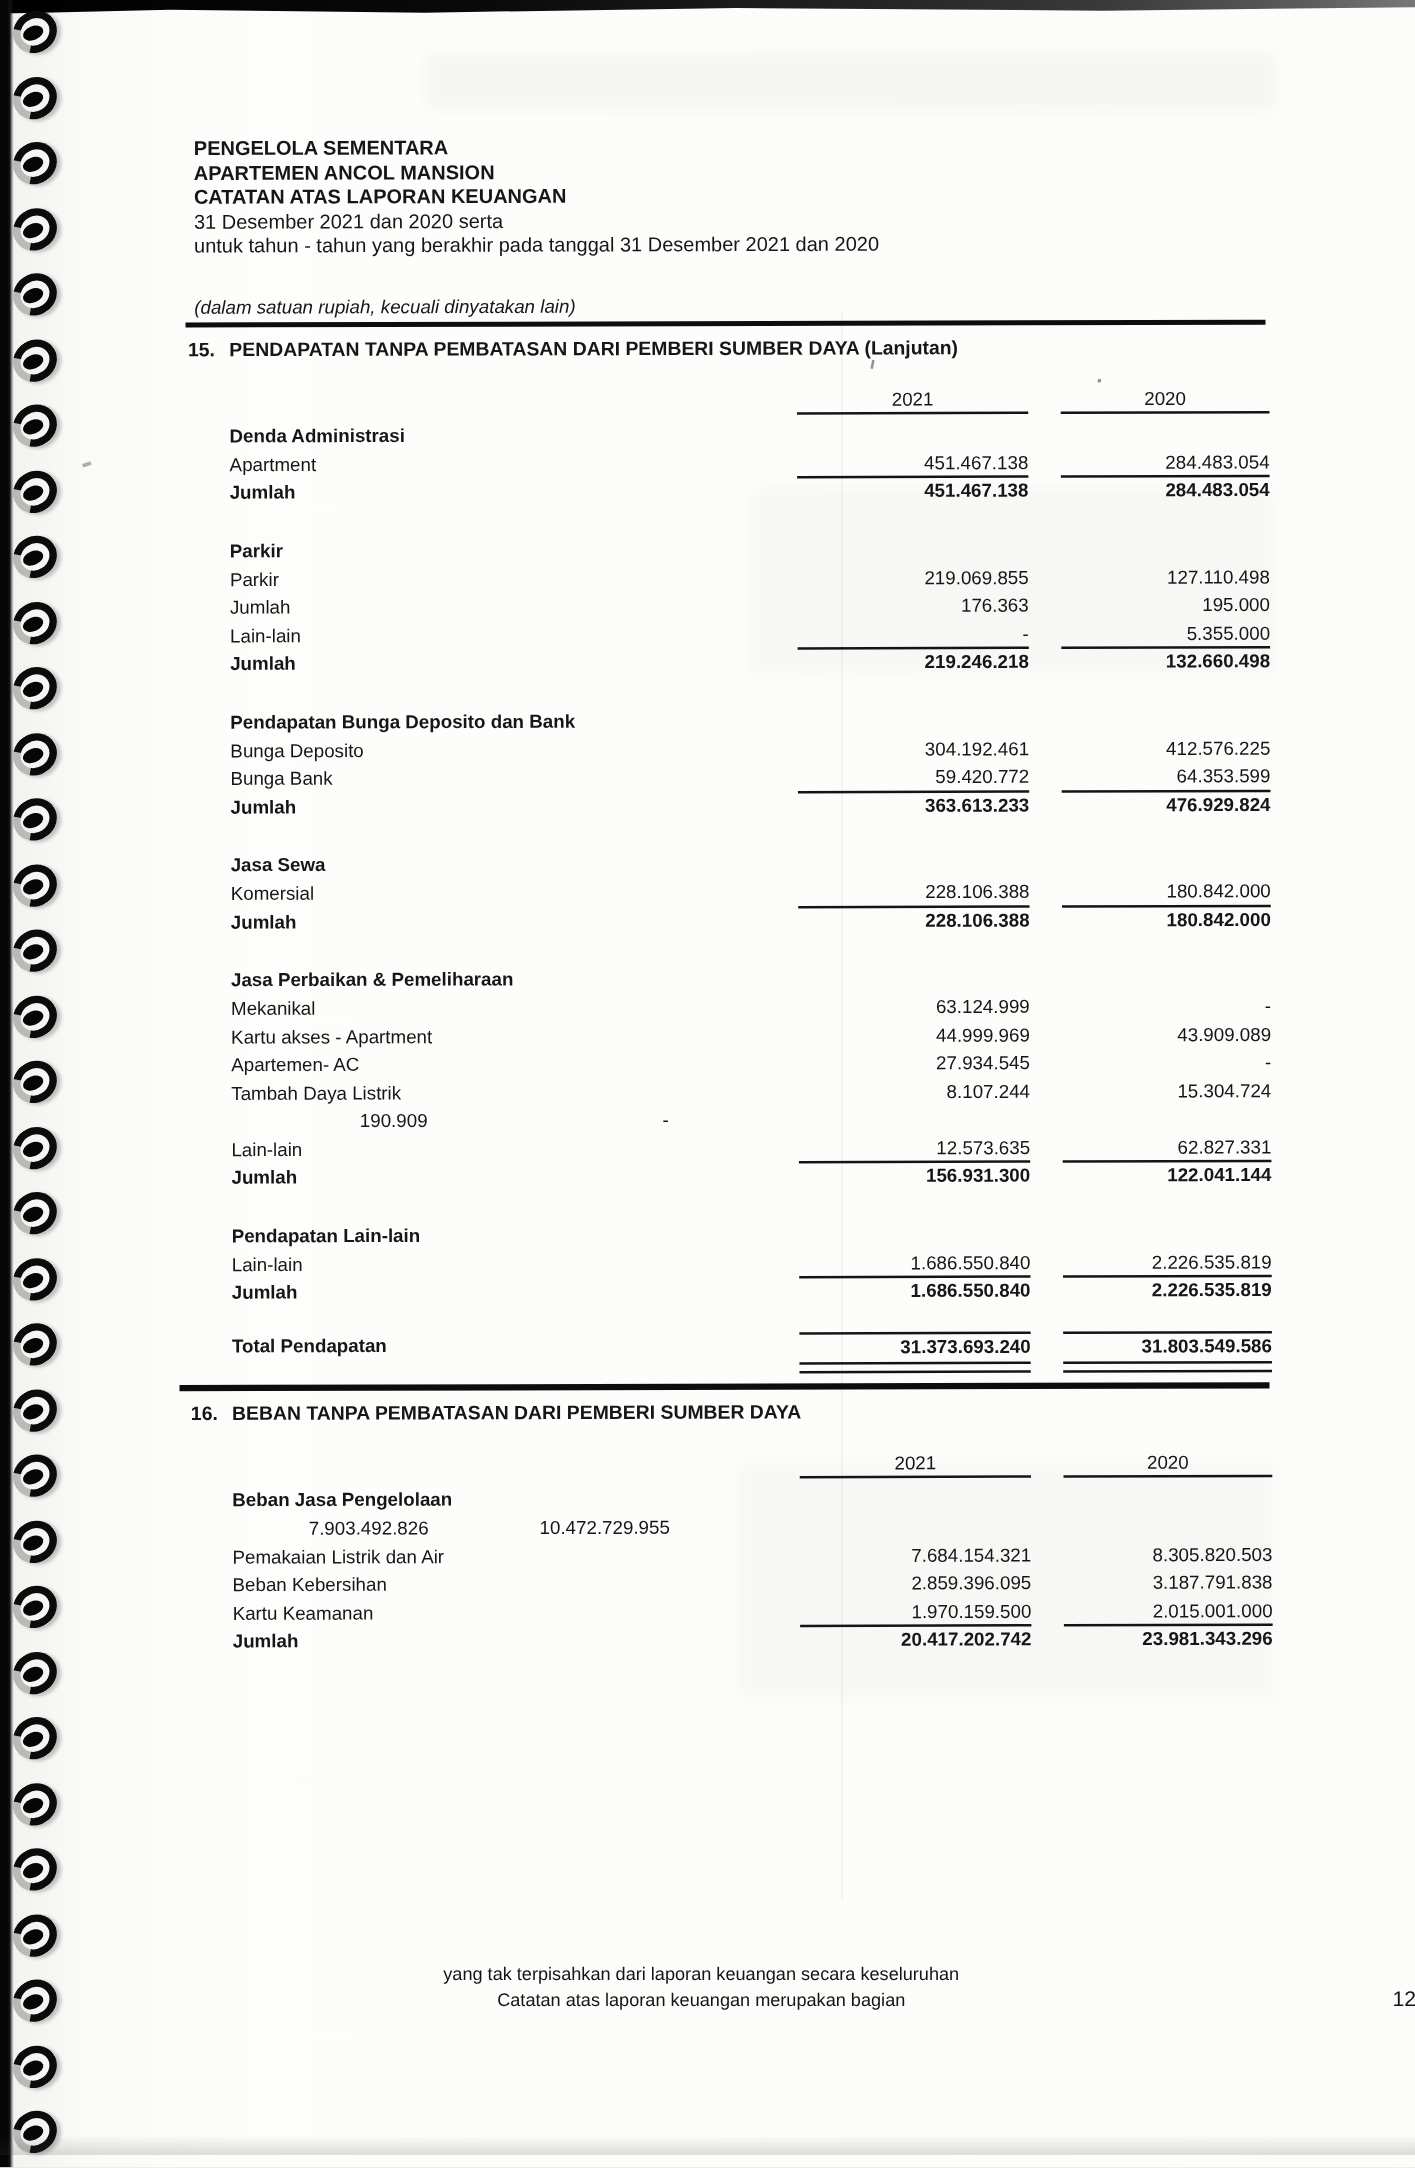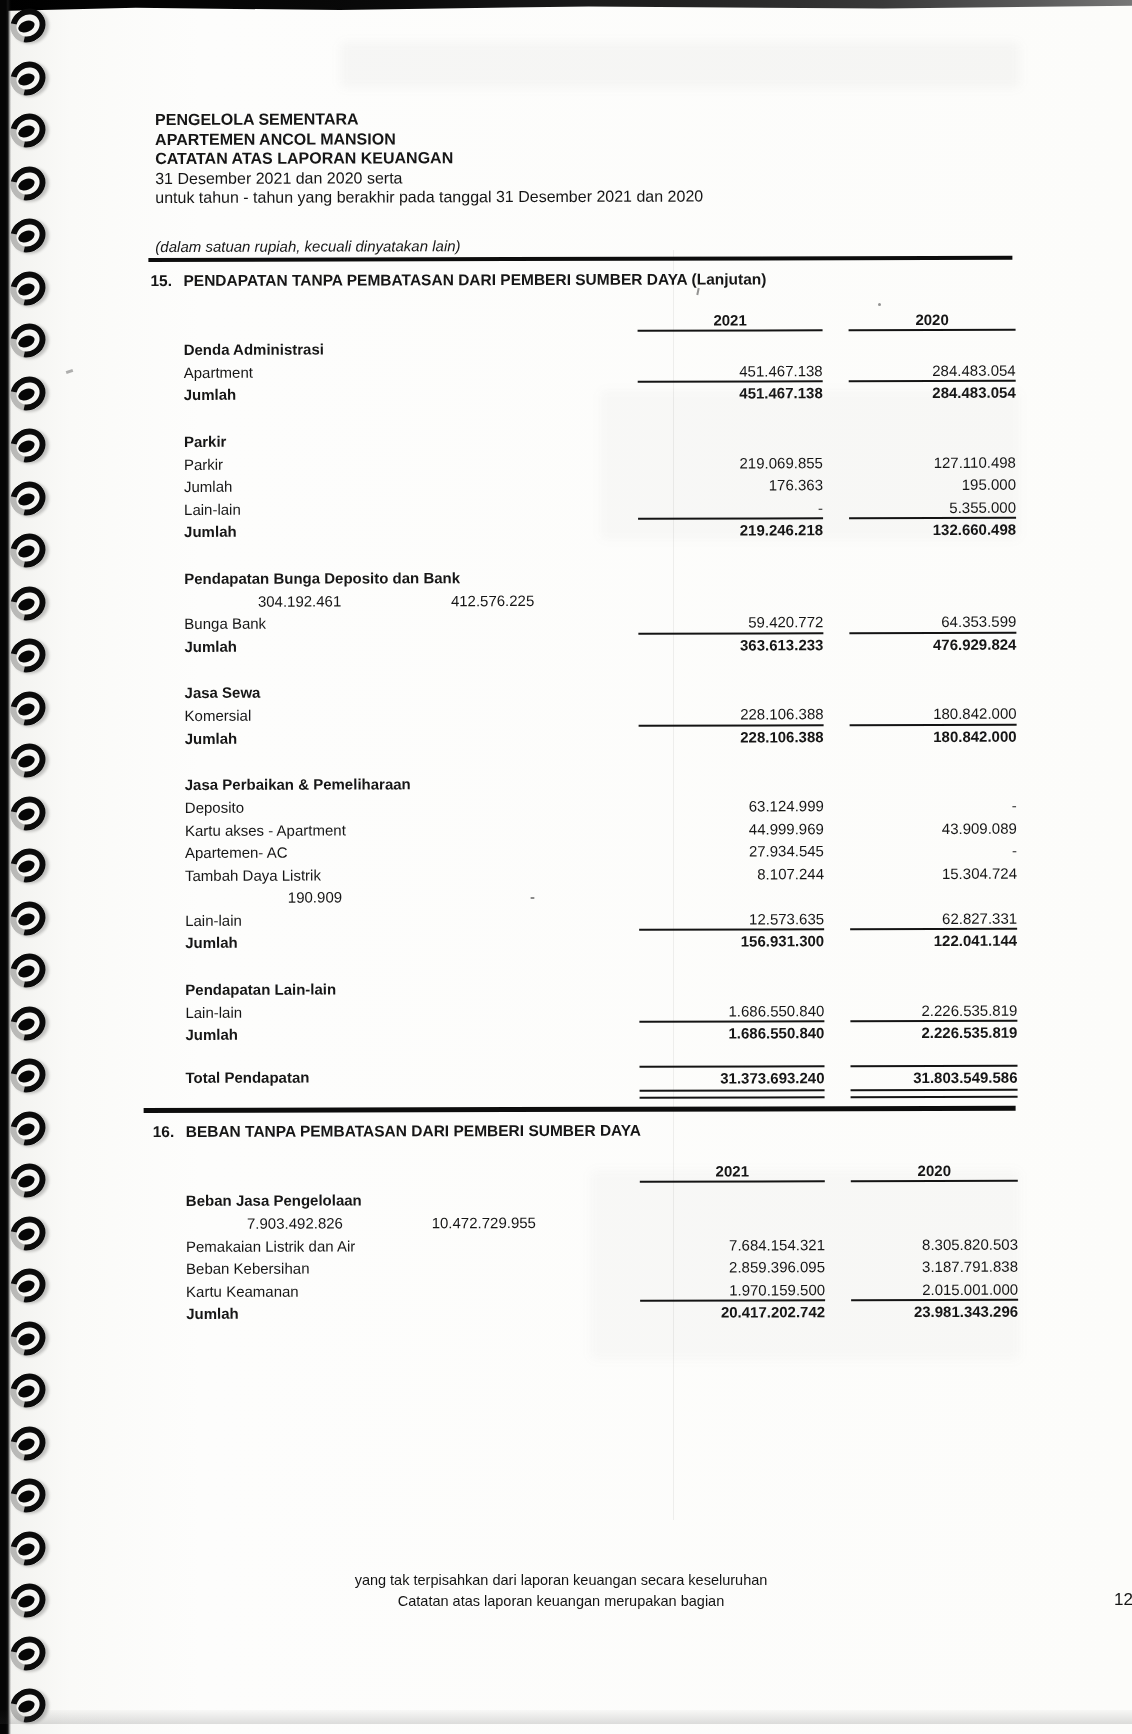--- a/index.html
+++ b/index.html
@@ -45,21 +45,21 @@
 
   .fin-table { margin-top:22px; }
   .trow { display:flex; height:22.5px; line-height:22.5px; font-size:15px; }
   .tlabel { flex:1; padding-left:28px; }
   .tlabel.it { }
   .n1 { width:185px; text-align:right; }
   .sp { width:26px; }
   .n2 { width:167px; text-align:right; }
   .trow.rule .n1, .trow.rule .n2 { border-bottom:2px solid #141414; }
   .trow.cols { height:20px; line-height:17px; }
-  .trow.cols .n1, .trow.cols .n2 { text-align:center; font-weight:700; border-bottom:2px solid #141414; }
+  .trow.cols .n1, .trow.cols .n2 { text-align:center; font-weight:400; border-bottom:2px solid #141414; }
   .gheading { height:25px; line-height:26px; font-weight:700; font-size:15px; padding-left:28px; }
   .tgroup { margin-top:22px; }
   .tgroup.first { margin-top:4px; }
   .trow.total { font-weight:700; }
   .trow.grand { margin-top:20px; font-weight:700; }
   .trow.grand .n1, .trow.grand .n2 { border-top:2px solid #141414; }
   .trow.dblrule { height:9px; margin-top:2px; }
   .trow.dblrule .n1, .trow.dblrule .n2 { height:9px; border-top:2px solid #141414; border-bottom:2px solid #141414; }
 
   .footer { position:absolute; top:1570px; left:0; width:1122px; text-align:center;
@@ -140,20 +140,21 @@
             <div class="trow total">
               <span class="tlabel">Jumlah</span>
               <span class="n1">219.246.218</span>
               <span class="sp"></span>
               <span class="n2">132.660.498</span>
             </div>
           </div>
           <div class="tgroup">
             <div class="gheading">Pendapatan Bunga Deposito dan Bank</div>
             <div class="trow ">
+              <span class="tlabel">Bunga Deposito</span>
               <span class="n1">304.192.461</span>
               <span class="sp"></span>
               <span class="n2">412.576.225</span>
             </div>
             <div class="trow rule">
               <span class="tlabel">Bunga Bank</span>
               <span class="n1">59.420.772</span>
               <span class="sp"></span>
               <span class="n2">64.353.599</span>
             </div>
@@ -175,21 +176,21 @@
             <div class="trow total">
               <span class="tlabel">Jumlah</span>
               <span class="n1">228.106.388</span>
               <span class="sp"></span>
               <span class="n2">180.842.000</span>
             </div>
           </div>
           <div class="tgroup">
             <div class="gheading">Jasa Perbaikan &amp; Pemeliharaan</div>
             <div class="trow ">
-              <span class="tlabel">Deposito</span>
+              <span class="tlabel">Mekanikal</span>
               <span class="n1">63.124.999</span>
               <span class="sp"></span>
               <span class="n2">-</span>
             </div>
             <div class="trow ">
               <span class="tlabel">Kartu akses - Apartment</span>
               <span class="n1">44.999.969</span>
               <span class="sp"></span>
               <span class="n2">43.909.089</span>
             </div>

